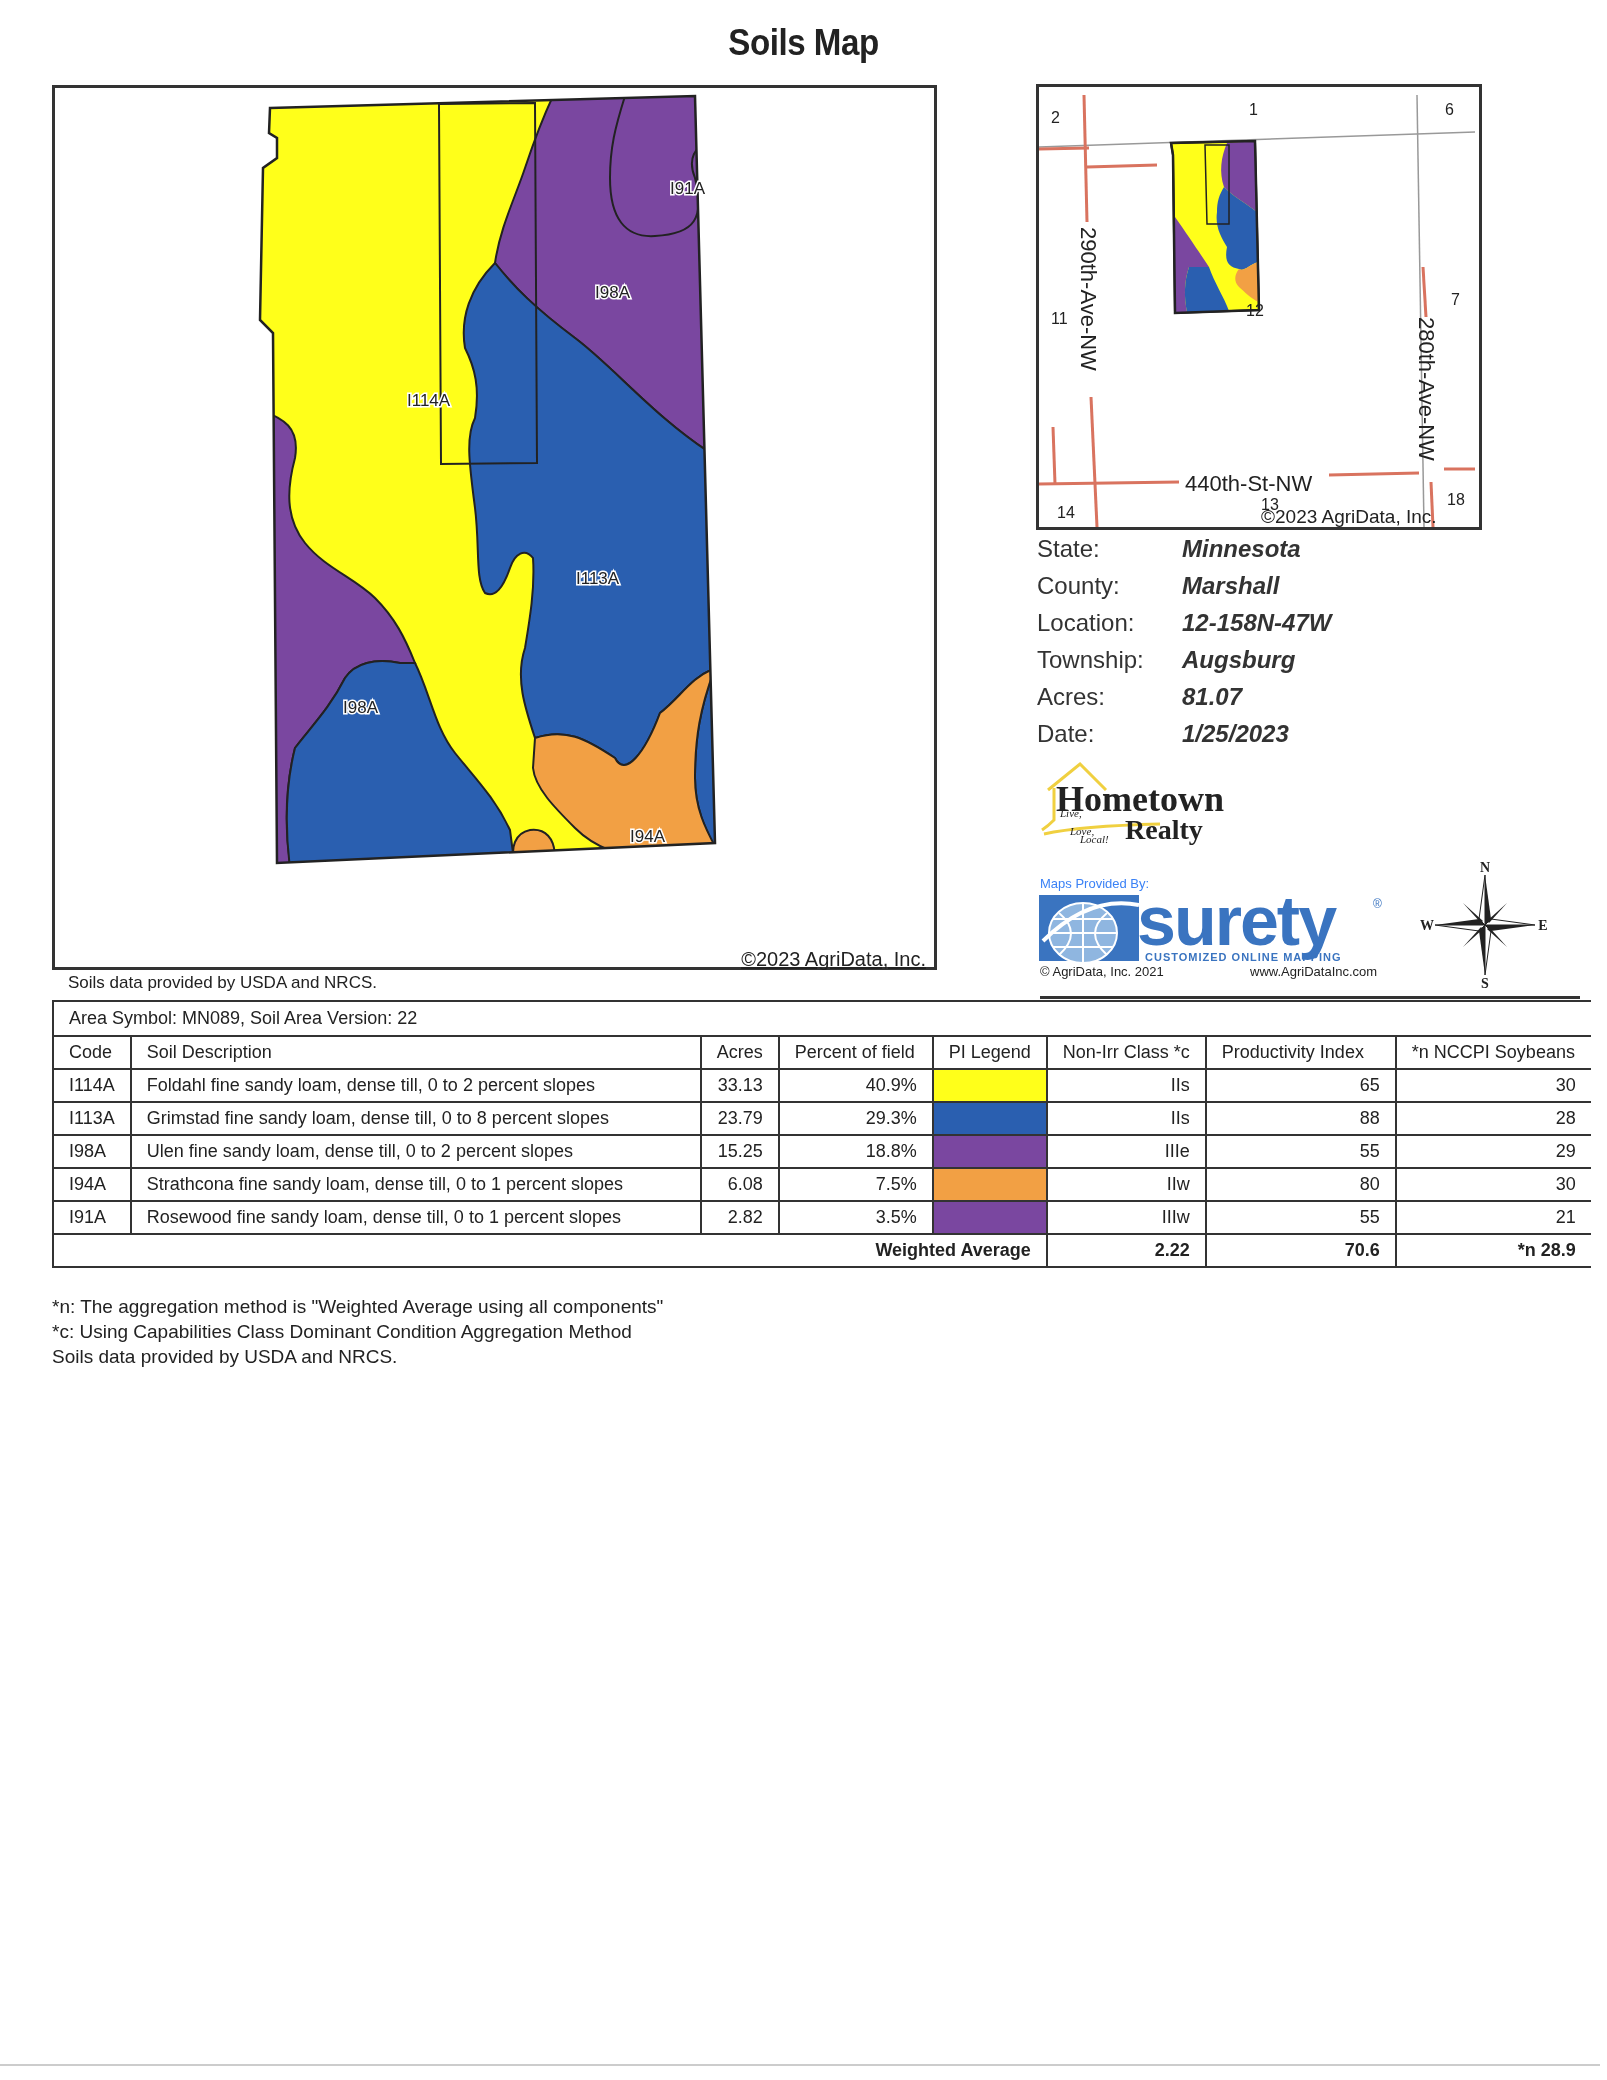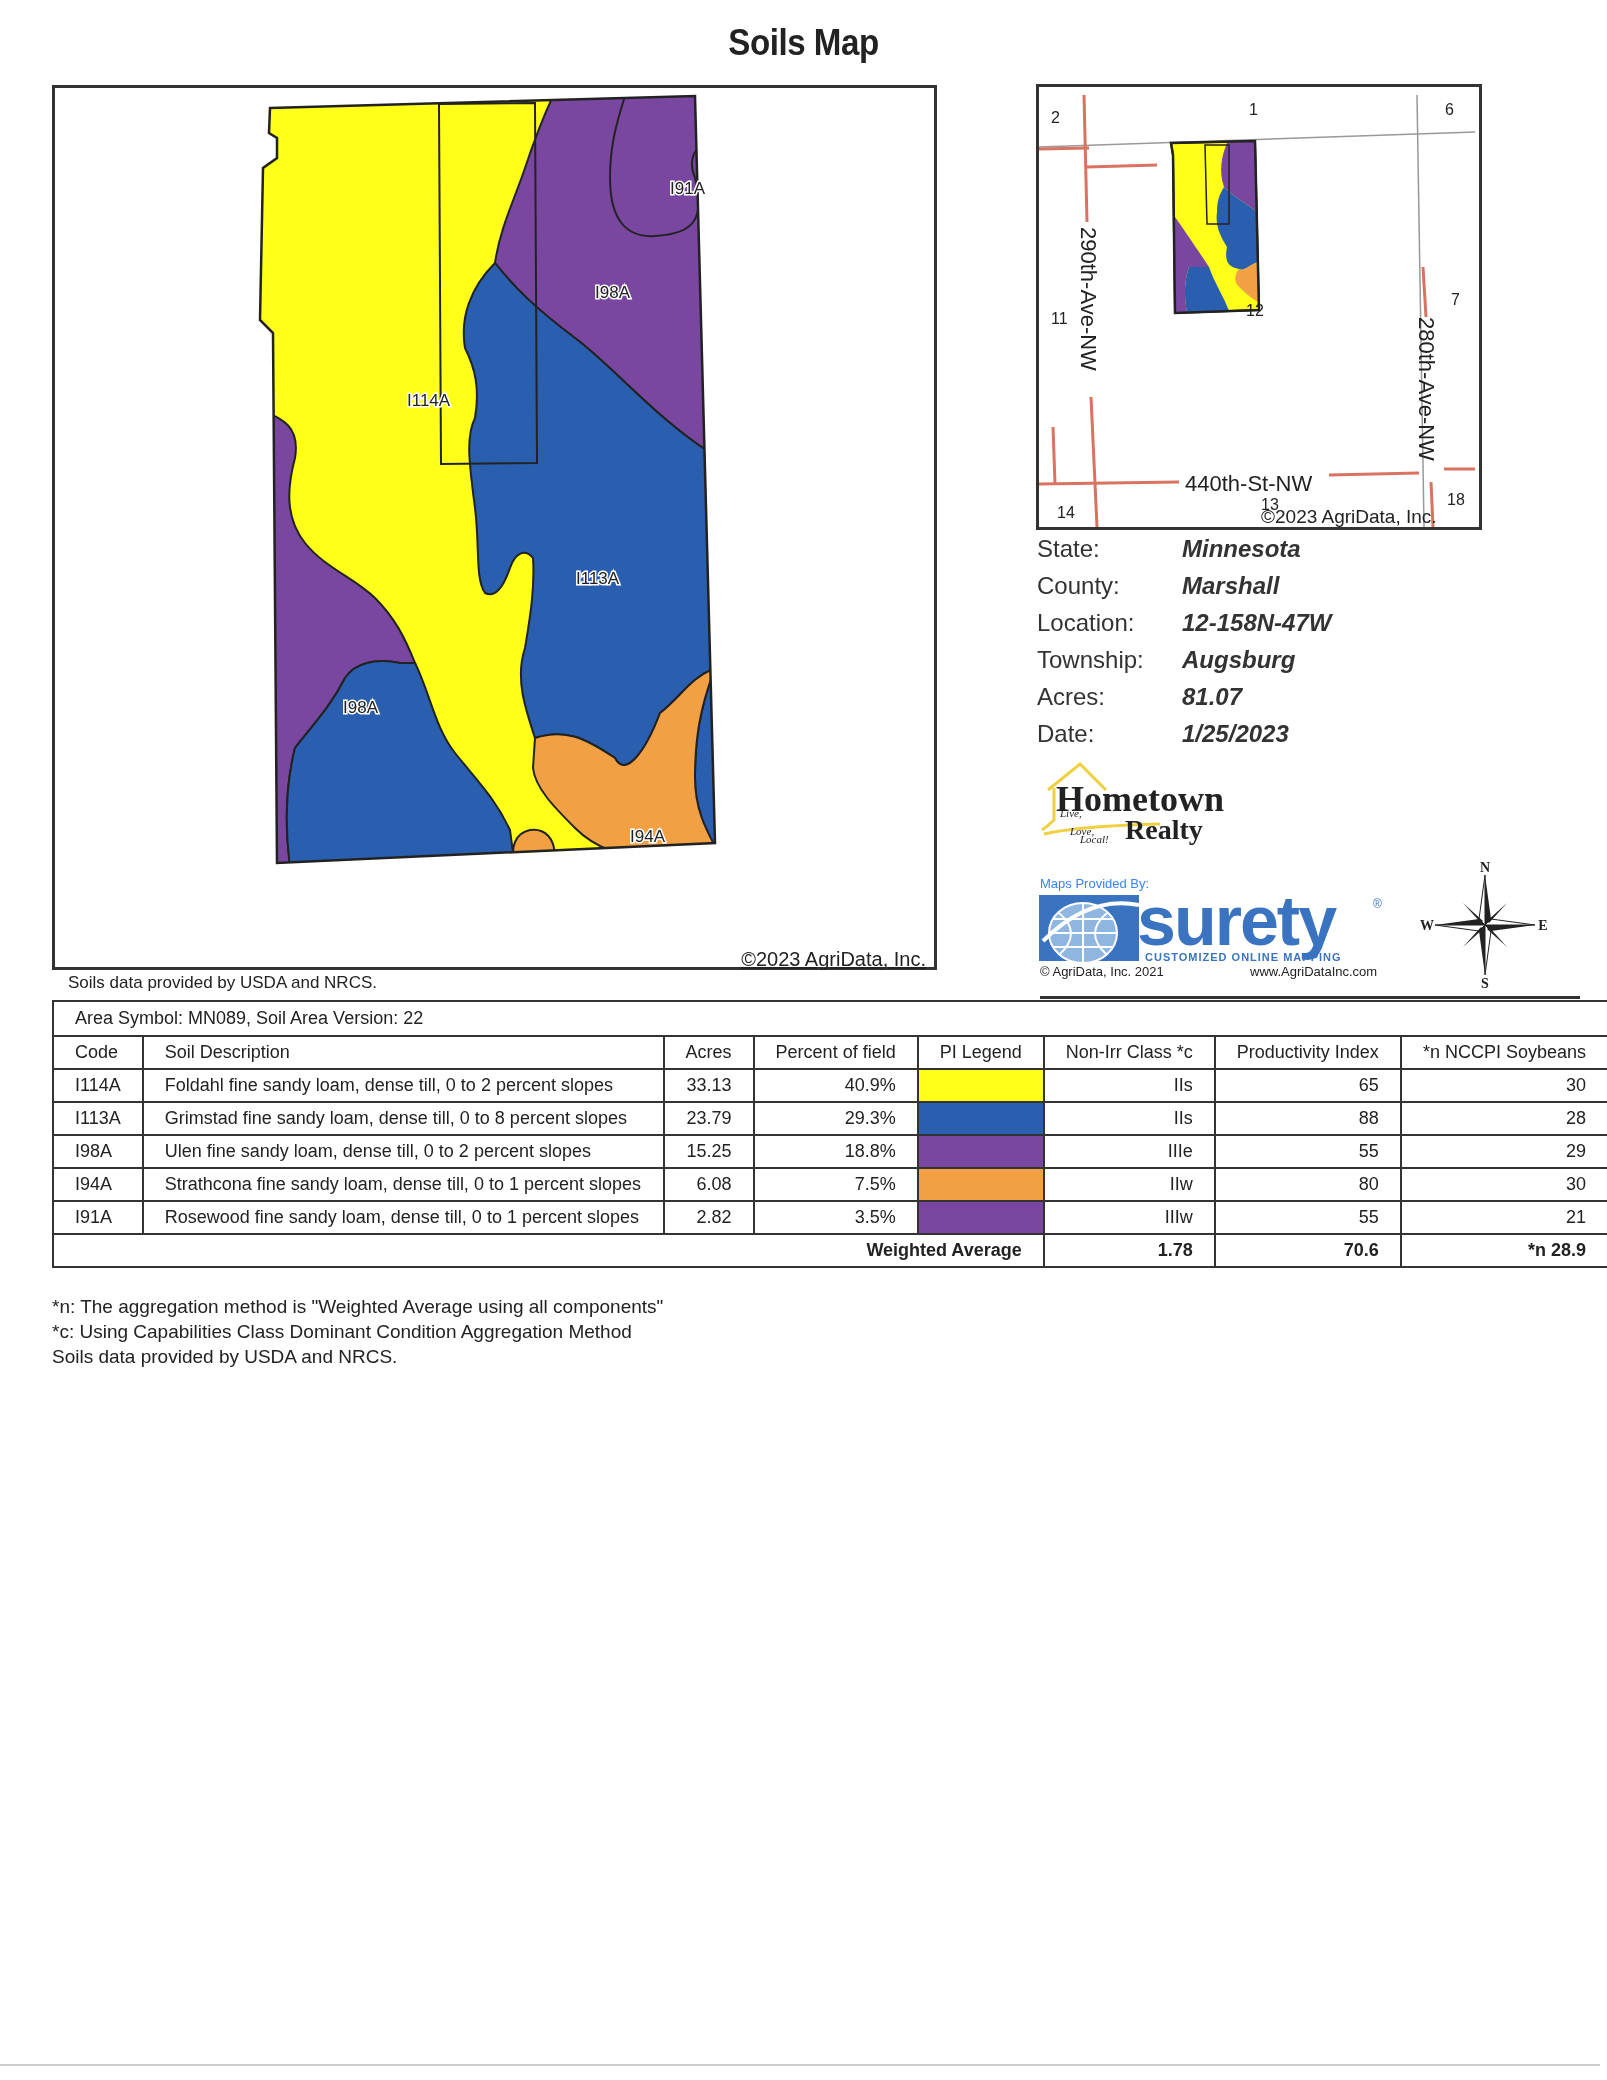--- a/index.html
+++ b/index.html
@@ -29,21 +29,21 @@
   .surety { left: 1037px; top: 893px; width: 350px; height: 70px; }
   .surety-word { position: absolute; left: 100px; top: -12px; font-size: 70px; font-weight: bold; color: #3a74c0; letter-spacing: -2px; font-family: "Liberation Sans", sans-serif; }
   .surety-sub { position: absolute; left: 108px; top: 58px; font-size: 11px; font-weight: bold; color: #3a74c0; letter-spacing: 1px; }
   .agri-c { left: 1040px; top: 964px; font-size: 13px; color: #222; }
   .agri-url { left: 1250px; top: 964px; font-size: 13px; color: #222; }
   .compass { left: 1415px; top: 860px; width: 140px; height: 130px; }
 
   .rule { left: 1040px; top: 996px; width: 540px; height: 3px; background: #333; }
 
   table.soil { position: absolute; left: 52px; top: 1000px; border-collapse: collapse; font-size: 18px; color: #222; }
-  table.soil td { border: 2px solid #333; height: 31px; padding: 0 21px; white-space: nowrap; }
+  table.soil td { border: 2px solid #333; height: 31px; padding: 0 15px; white-space: nowrap; }
   table.soil td.r { text-align: right; }
   table.soil td.sw { padding: 0; }
   table.soil td.sw div { width: 100%; height: 31px; }
   table.soil .b { font-weight: bold; }
   table.soil tr.area td { height: 33px; }
   .right-open { border-right: none !important; }
 
   .notes { left: 52px; top: 1294px; font-size: 19px; line-height: 25px; color: #222; }
   .bottom-line { left: 0; top: 2064px; width: 1600px; height: 2px; background: #ccc; }
 </style>
@@ -303,21 +303,21 @@
     <td class="r">3.5%</td>
     <td class="sw">
           <div style="background:#7a47a0"></div>
         </td>
     <td class="r">IIIw</td>
     <td class="r">55</td>
     <td class="r right-open">21</td>
   </tr>
   <tr>
     <td colspan="5" class="r b">Weighted Average</td>
-    <td class="r b">1.78</td>
+    <td class="r b">2.22</td>
     <td class="r b">70.6</td>
     <td class="r b right-open">*n 28.9</td>
   </tr>
 </tbody>
   </table>
 
 <div class="abs notes">
   <div>*n: The aggregation method is "Weighted Average using all components"</div>
   <div>*c: Using Capabilities Class Dominant Condition Aggregation Method</div>
   <div>Soils data provided by USDA and NRCS.</div>

